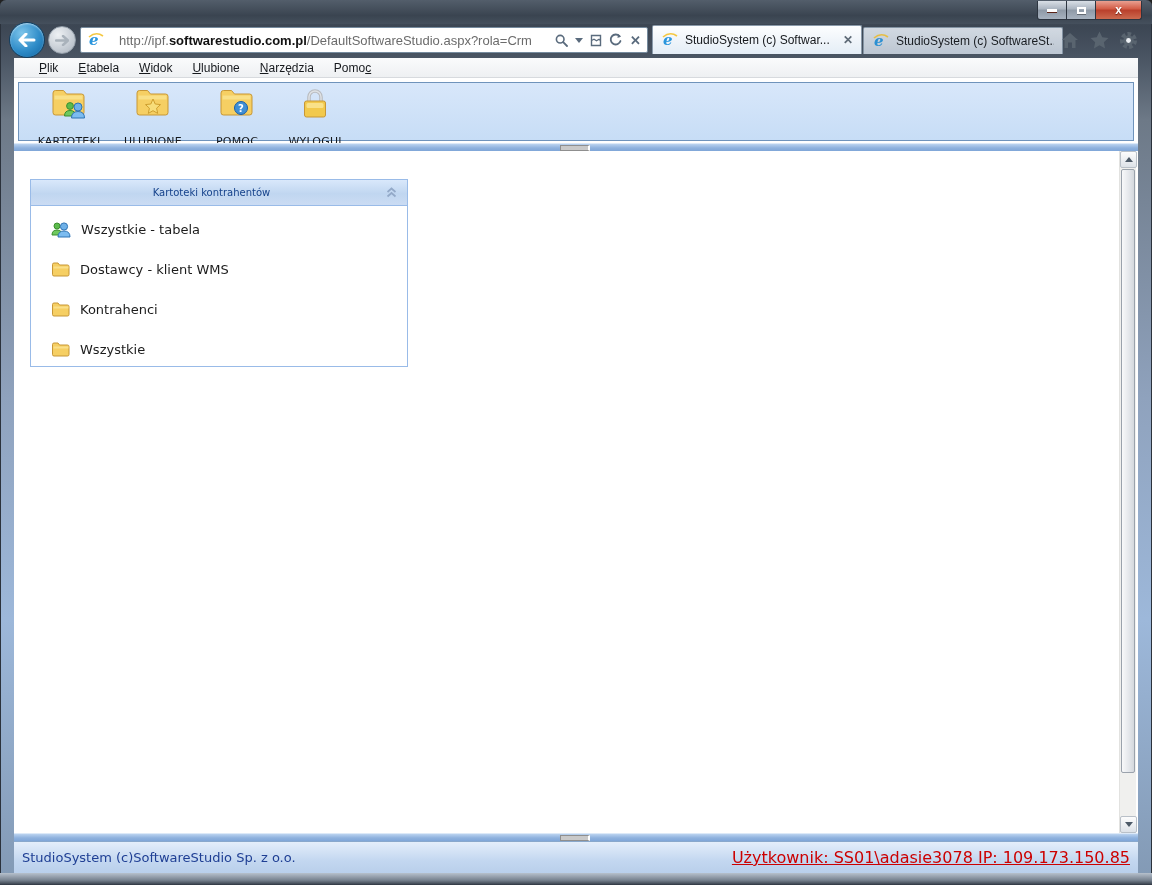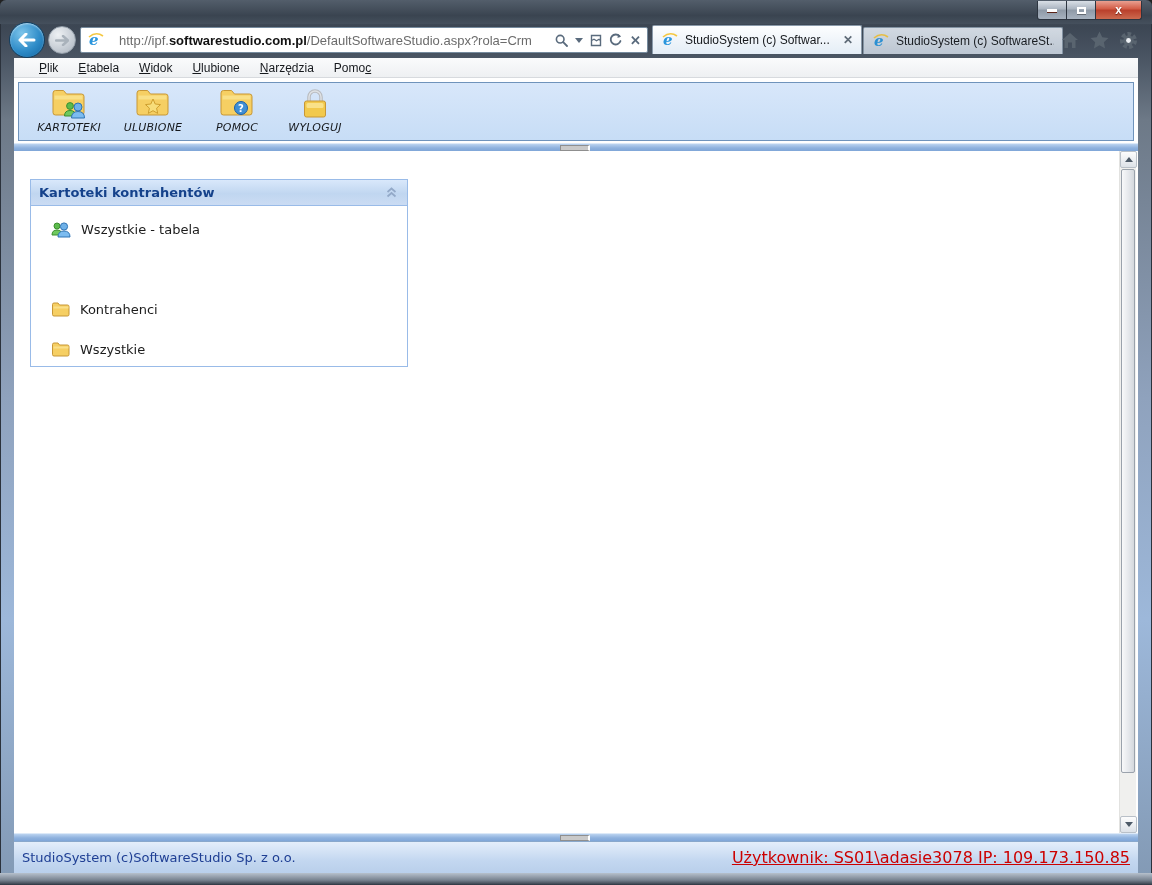--- a/index.html
+++ b/index.html
@@ -67,37 +67,37 @@
   .menu-item { font-size:12px; color:#16191d; padding:2px 9px; }
   .menu-item .k { text-decoration:underline; }
 
   
   .page { position:absolute; left:14px; top:78px; width:1124px; height:795px; background:#fff; }
 
   .toolbar { position:absolute; left:4px; top:4px; width:1116px; height:59px;
     background:linear-gradient(180deg,#d8e7fa,#c7ddf6); border:1px solid #6f93bb; }
   .tool-btn { position:absolute; top:4px; width:88px; height:50px; text-align:center; }
   .tool-btn .ticon { display:block; margin:0 auto; }
-  .tool-btn .tlabel { display:block; margin-top:2px; font-size:11px; color:#16191d; font-family:"DejaVu Sans", sans-serif; letter-spacing:.2px;font-style:italic; }
+  .tool-btn .tlabel { display:block; margin-top:16px; font-size:11px; color:#16191d; font-family:"DejaVu Sans", sans-serif; letter-spacing:.2px; }
 
   .splitter { position:absolute; left:0; width:1124px; height:8px;
     background:linear-gradient(180deg,#bad3f0,#8fb2de 55%,#7fa6d8); border-top:1px solid #dce9f8; }
   .splitter.top { top:65px; }
   .splitter.bottom { top:755px; }
   .split-handle { position:absolute; left:546px; top:1px; width:30px; height:6px;
     background:#c9c9c9; border:1px solid #8f8f8f; border-right:2px solid #ffffff; }
 
   .content { position:absolute; left:0; top:73px; width:1124px; height:682px; background:#fff; overflow:hidden; }
 
   
   .panel { position:absolute; left:16px; top:28px; width:378px; height:188px;
     border:1px solid #99bbe8; background:#fff; font-family:"DejaVu Sans", sans-serif; }
   .panel-header { height:26px; background:linear-gradient(180deg,#d9e8fb,#c0d6f0 55%,#cbdcf3);
     border-bottom:1px solid #99bbe8; display:flex; align-items:center; padding:0 8px; }
-  .panel-title { flex:1 1 auto; font-size:13px; font-weight:bold; color:#15428b; }
+  .panel-title { flex:1 1 auto; font-size:10px; font-weight:normal; color:#15428b;text-align:center; }
   .panel-collapse { flex:0 0 auto; width:15px; height:15px; display:flex; align-items:center; justify-content:center; }
   .panel-item { position:absolute; left:20px; height:24px; display:flex; align-items:center; gap:10px; cursor:pointer; }
   .panel-item .plabel { font-size:13px; color:#1c1c1c; }
 
   
   .vscroll { position:absolute; right:2px; top:0; width:17px; height:682px; background:#f0f0ee; border-left:1px solid #e2e2e0; }
   .vs-btn { position:absolute; left:0; width:17px; height:17px; background:linear-gradient(180deg,#fdfdfd,#dde2e8);
     border:1px solid #b9c0c8; border-radius:2px; display:flex; align-items:center; justify-content:center; }
   .vs-btn.up { top:0; } .vs-btn.down { bottom:0; }
   .tri-up { width:0; height:0; border-left:4px solid transparent; border-right:4px solid transparent; border-bottom:5px solid #4d5a68; }
@@ -281,20 +281,27 @@
         <div class="panel-item" style="top:37px;">
           <svg width="20" height="17" viewBox="0 0 20 17">
             <circle cx="6" cy="5" r="3" fill="#5cbb4b" stroke="#3c8f2f"></circle>
             <path d="M1 14 q0-5 5-5 q5 0 5 5 z" fill="#6fc95f" stroke="#3c8f2f"></path>
             <circle cx="13" cy="5.5" r="3.6" fill="#6fb1e8" stroke="#2f74b5"></circle>
             <path d="M7 16 q0-6 6-6 q6 0 6 6 z" fill="#7cbcf0" stroke="#2f74b5"></path>
           </svg>
           <span class="plabel">Wszystkie - tabela</span>
         </div>
 
+        <div class="panel-item" style="top:77px;">
+          <svg width="19" height="16" viewBox="0 0 19 16">
+            <path d="M1.5 3.5 q0-1.5 1.5-1.5 h4 l1.5 2 h8 q1.5 0 1.5 1.5 v8 q0 1.5-1.5 1.5 h-13.5 q-1.5 0-1.5-1.5 z" fill="#f6cf63" stroke="#c79737"></path>
+            <path d="M2.5 5.5 h15 v2 h-15 z" fill="#fae390" opacity="0.85"></path>
+          </svg>
+          <span class="plabel">Dostawcy - klient WMS</span>
+        </div>
 
         <div class="panel-item" style="top:117px;">
           <svg width="19" height="16" viewBox="0 0 19 16">
             <path d="M1.5 3.5 q0-1.5 1.5-1.5 h4 l1.5 2 h8 q1.5 0 1.5 1.5 v8 q0 1.5-1.5 1.5 h-13.5 q-1.5 0-1.5-1.5 z" fill="#f6cf63" stroke="#c79737"></path>
             <path d="M2.5 5.5 h15 v2 h-15 z" fill="#fae390" opacity="0.85"></path>
           </svg>
           <span class="plabel">Kontrahenci</span>
         </div>
 
         <div class="panel-item" style="top:157px;">

